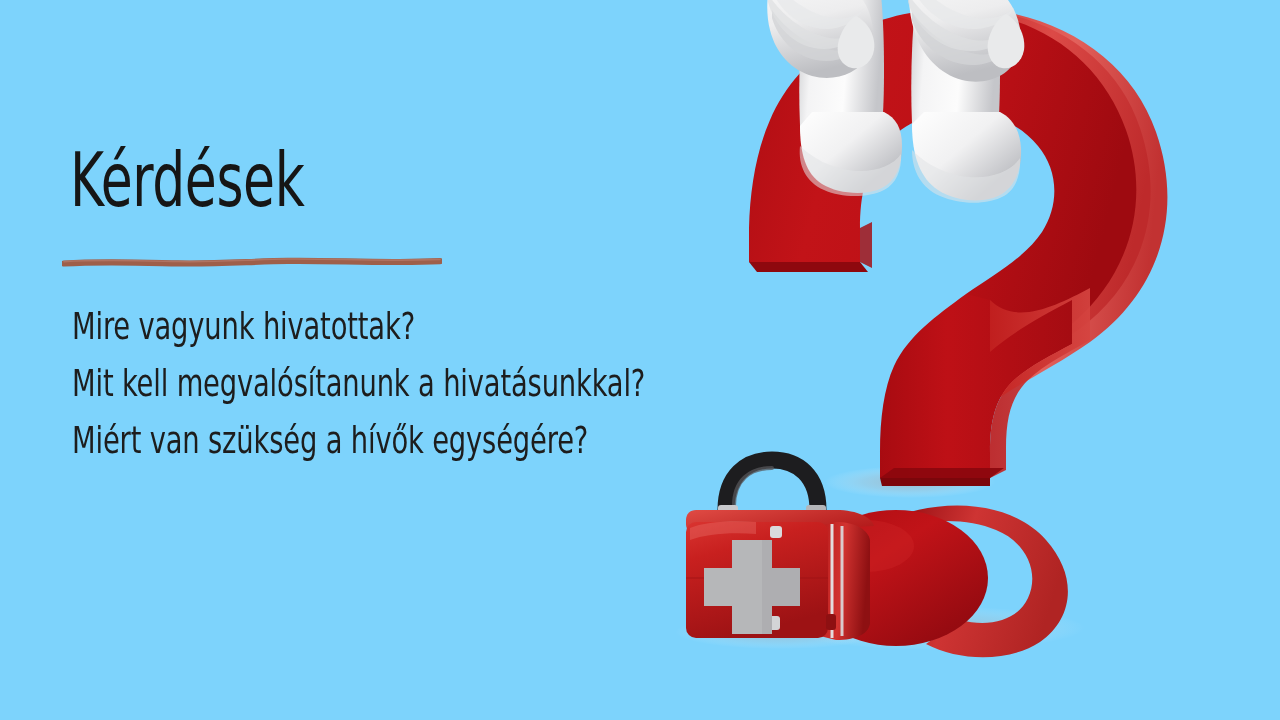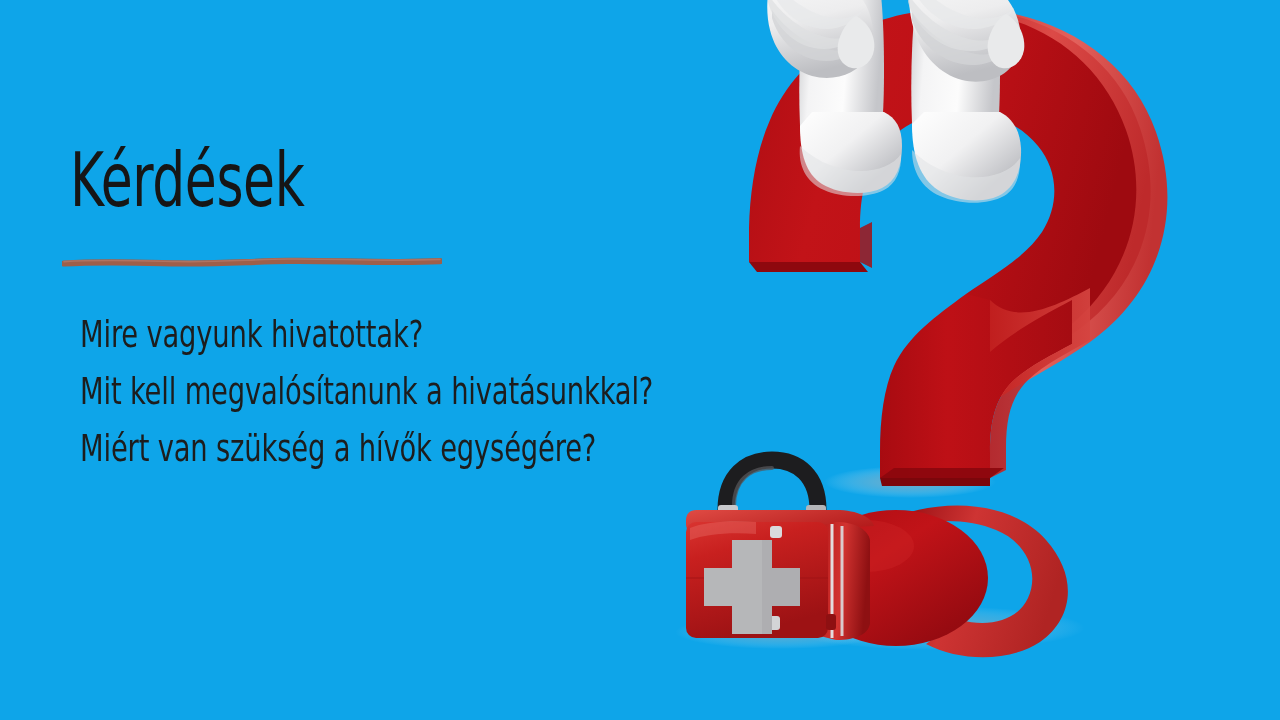--- a/index.html
+++ b/index.html
@@ -8,21 +8,21 @@
     padding: 0;
     background: #ffffff;
   }
   body {
     font-family: "Liberation Sans", sans-serif;
   }
   .slide {
     position: relative;
     width: 1280px;
     height: 720px;
-    background: #0ea5e9;
+    background: #7dd3fc;
     overflow: hidden;
   }
 
   
   .text-block {
     position: absolute;
     left: 0;
     top: 0;
     width: 700px;
     height: 720px;
@@ -47,21 +47,21 @@
     left: 62px;
     top: 252px;
     width: 380px;
     height: 18px;
   }
   .body-list {
     position: absolute;
     left: 72px;
     top: 298px;
     width: 620px;
-    margin: 8px;
+    margin: 0;
     padding: 0;
     list-style: none;
   }
   .body-line {
     font-family: "DejaVu Sans Condensed", "Liberation Sans Narrow", "Liberation Sans", sans-serif;
     font-size: 38px;
     font-weight: 300;
     font-stretch: condensed;
     color: #1d1d1d;
     line-height: 57px;

